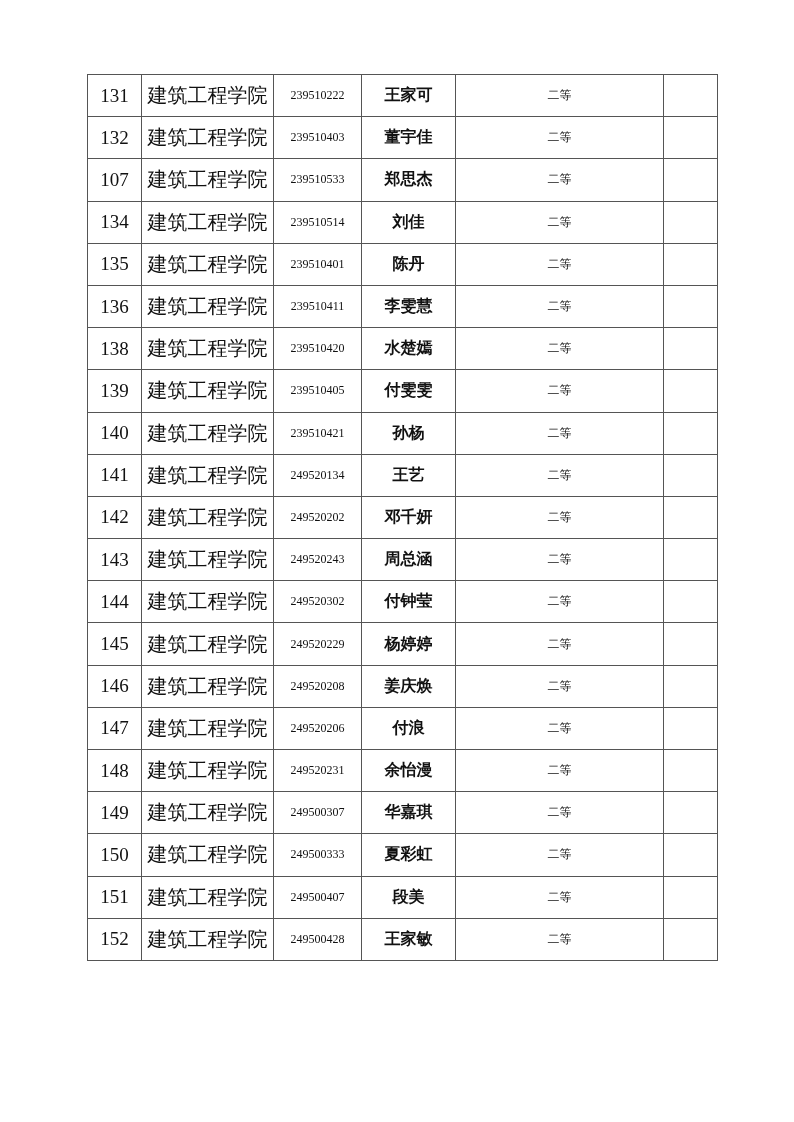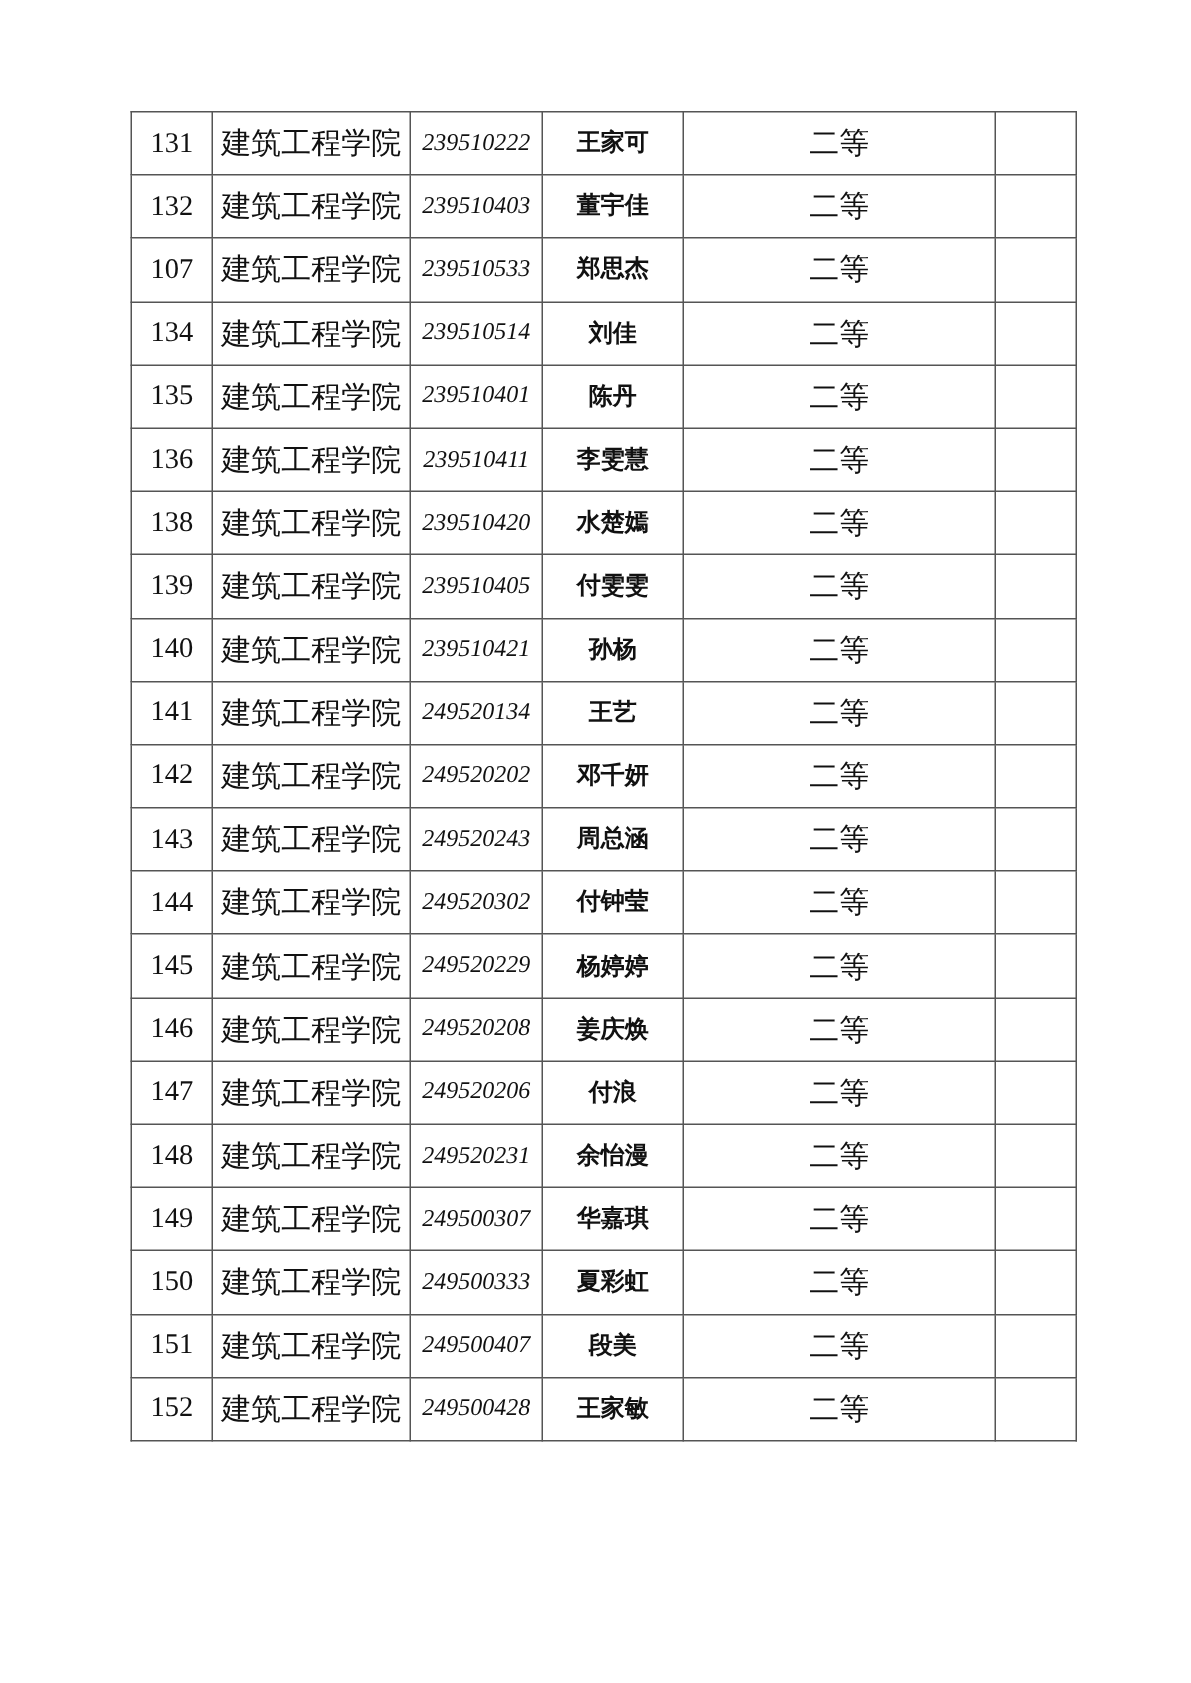--- a/index.html
+++ b/index.html
@@ -35,23 +35,23 @@
     border: 1px solid #555555;
     height: 41.2px; 
     padding: 0;
     text-align: center;
     vertical-align: middle;
     overflow: hidden;
     white-space: nowrap;
   }
   td.col-index   { font-size: 19px; }
   td.col-college { font-size: 20px; }
-  td.col-student_id { font-size: 16px; font-style: italic; }
+  td.col-student_id { font-size: 12px; }
   td.col-name    { font-size: 16px; font-weight: bold; }
-  td.col-award   { font-size: 20px; }
+  td.col-award   { font-size: 12px; }
   td.col-blank   { font-size: 16px; }
 </style>
 </head>
 <body>
 
 <div class="page">
   <table class="award-table">
     <colgroup>
       <col style="width:54px">
       <col style="width:132px">

